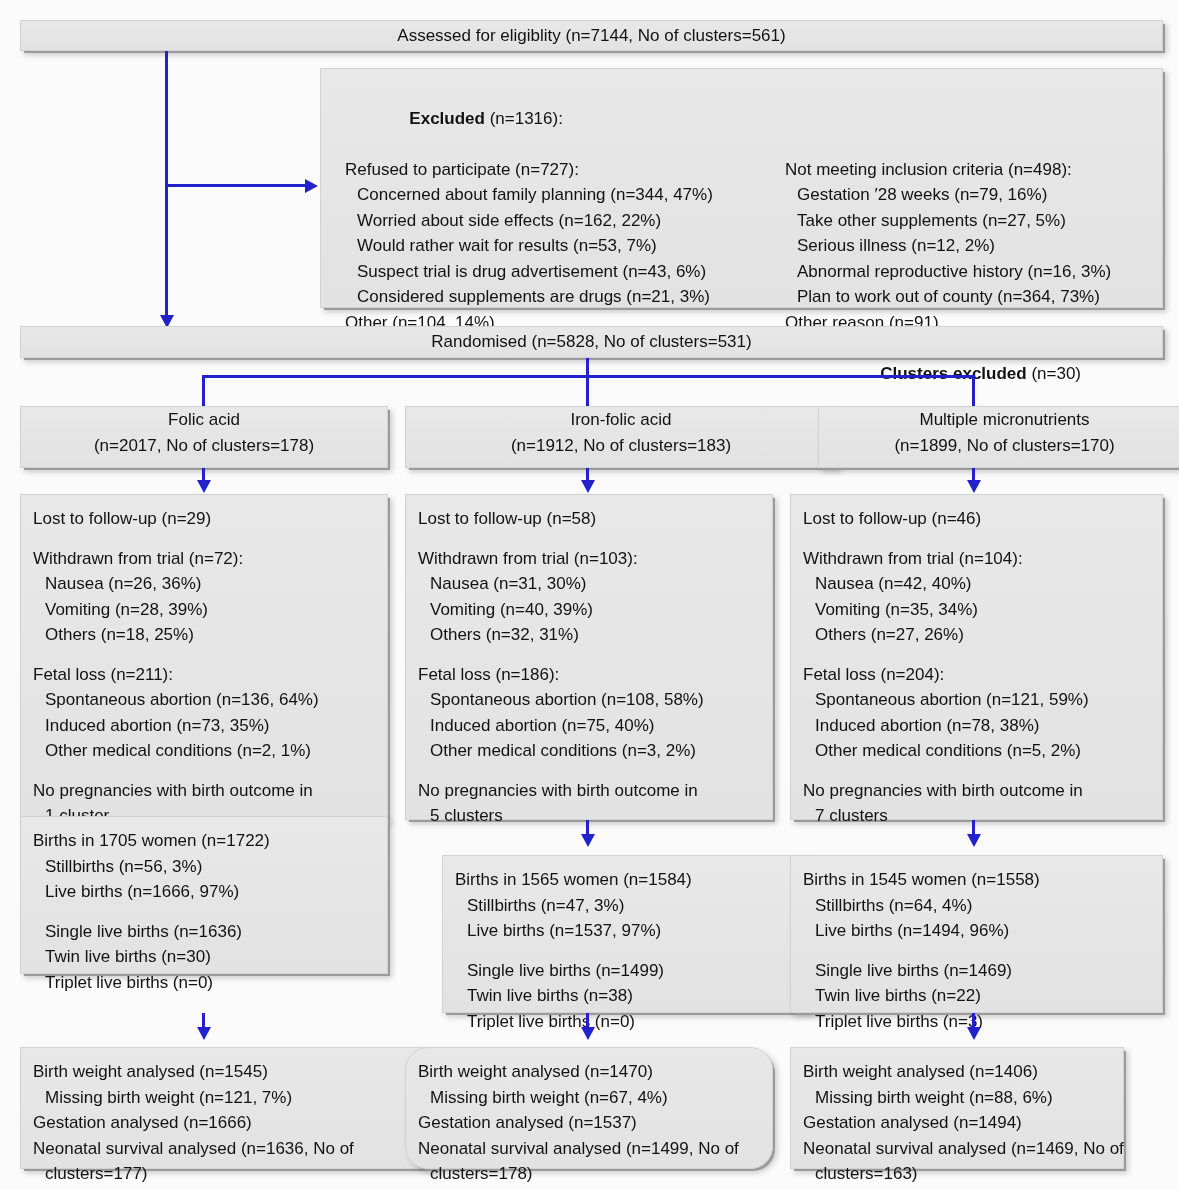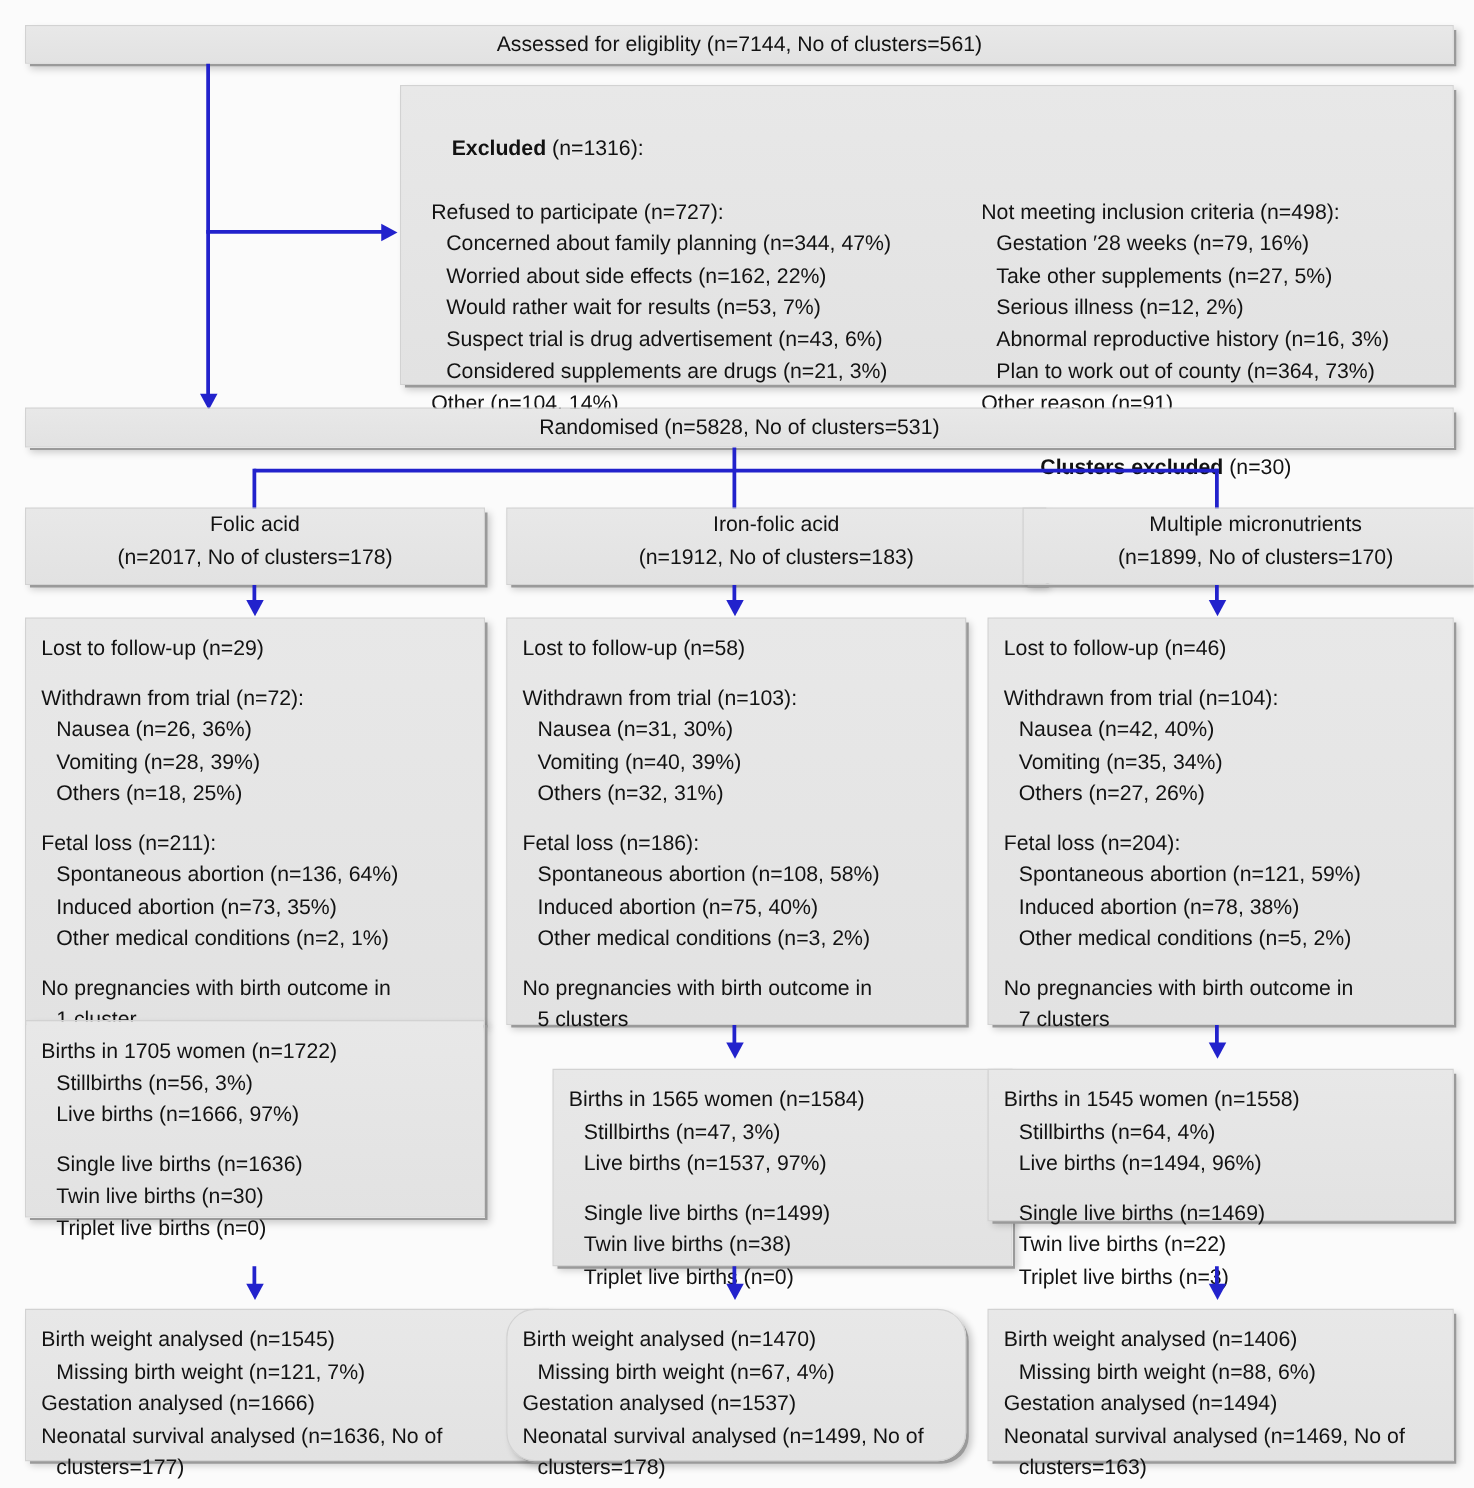--- a/index.html
+++ b/index.html
@@ -20,21 +20,21 @@
     border:1px solid #d2d2d2;
     box-sizing:border-box;
     box-shadow:3px 3px 0 -1px #9a9a9a, 4px 4px 6px rgba(0,0,0,.20);
     font-size:17px;
     line-height:25.5px;
     color:#121212;
   }
   .box.center{display:flex;align-items:center;justify-content:center;text-align:center;}
   .box.pad{padding:11px 0 11px 12px;}
   .box .ln{white-space:pre;}
-  .b{font-weight:bold;}
+  .b{font-weight:bold;margin-left:48px;}
   .i1{padding-left:12px;}
   .i2{padding-left:24px;}
   .gap{height:14px;}
   .hdr{display:flex;flex-direction:column;align-items:center;justify-content:flex-start;text-align:center;}
 
   
   .vline{position:absolute;background:#2222cc;width:3px;}
   .hline{position:absolute;background:#2222cc;height:3px;}
   .arrow-d{position:absolute;width:0;height:0;border-left:7px solid transparent;border-right:7px solid transparent;border-top:13px solid #2222cc;}
   .arrow-r{position:absolute;width:0;height:0;border-top:7px solid transparent;border-bottom:7px solid transparent;border-left:13px solid #2222cc;}
@@ -211,33 +211,33 @@
     <div class="ln i1">Spontaneous abortion (n=121, 59%)</div>
     <div class="ln i1">Induced abortion (n=78, 38%)</div>
     <div class="ln i1">Other medical conditions (n=5, 2%)</div>
     <div class="gap"></div>
     <div class="ln">No pregnancies with birth outcome in</div>
     <div class="ln i1">7 clusters</div>
   </div>
   <div class="vline" style="left:972px;top:820px;height:16px;"></div>
   <div class="arrow-d" style="left:967px;top:834px;"></div>
 
-  <div class="box pad" style="left:790px;top:855px;width:373px;height:122px;">
+  <div class="box pad" style="left:790px;top:855px;width:373px;height:158px;">
     <div class="ln">Births in 1545 women (n=1558)</div>
     <div class="ln i1">Stillbirths (n=64, 4%)</div>
     <div class="ln i1">Live births (n=1494, 96%)</div>
     <div class="gap"></div>
     <div class="ln i1">Single live births (n=1469)</div>
     <div class="ln i1">Twin live births (n=22)</div>
     <div class="ln i1">Triplet live births (n=3)</div>
   </div>
   <div class="vline" style="left:972px;top:1013px;height:16px;"></div>
   <div class="arrow-d" style="left:967px;top:1027px;"></div>
 
-  <div class="box pad" style="left:790px;top:1047px;width:373px;height:122px;">
+  <div class="box pad" style="left:790px;top:1047px;width:334px;height:122px;">
     <div class="ln">Birth weight analysed (n=1406)</div>
     <div class="ln i1">Missing birth weight (n=88, 6%)</div>
     <div class="ln">Gestation analysed (n=1494)</div>
     <div class="ln">Neonatal survival analysed (n=1469, No of</div>
     <div class="ln i1">clusters=163)</div>
   </div>
 
 </div>
 
 </body></html>

